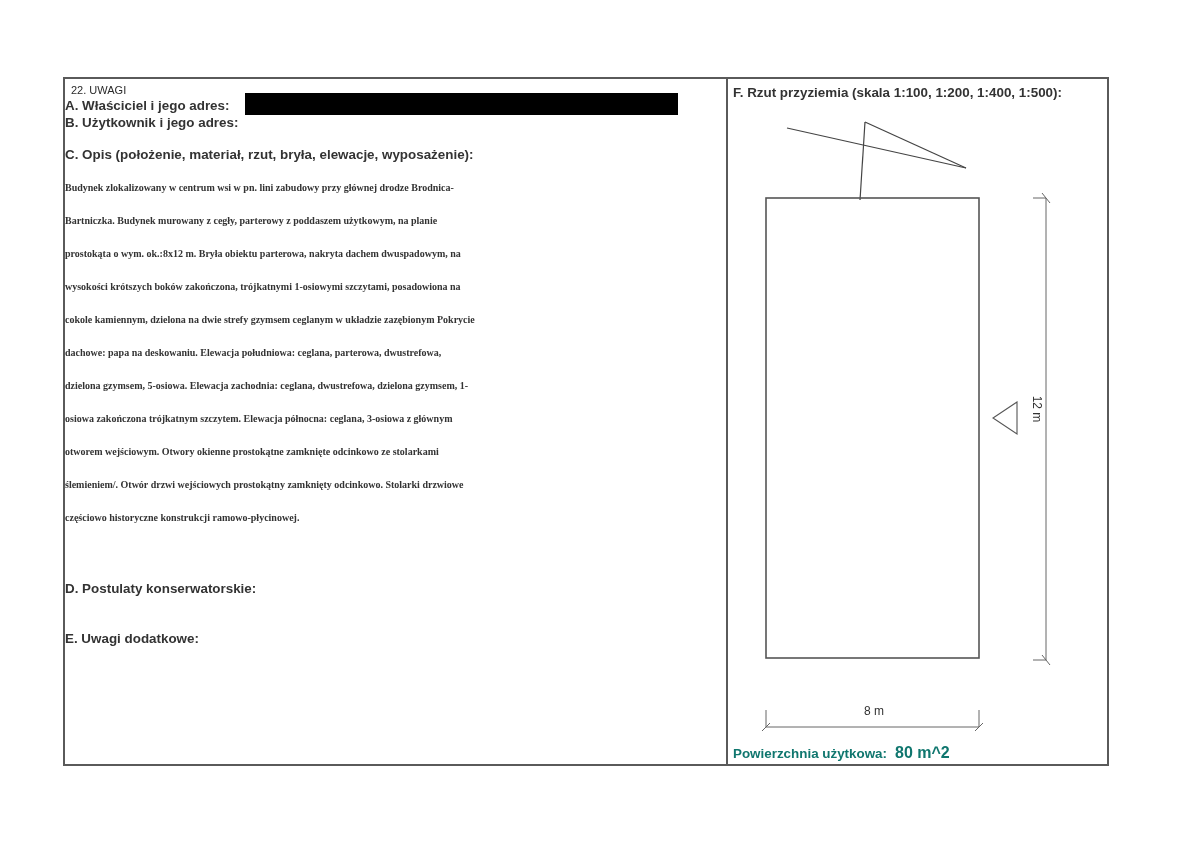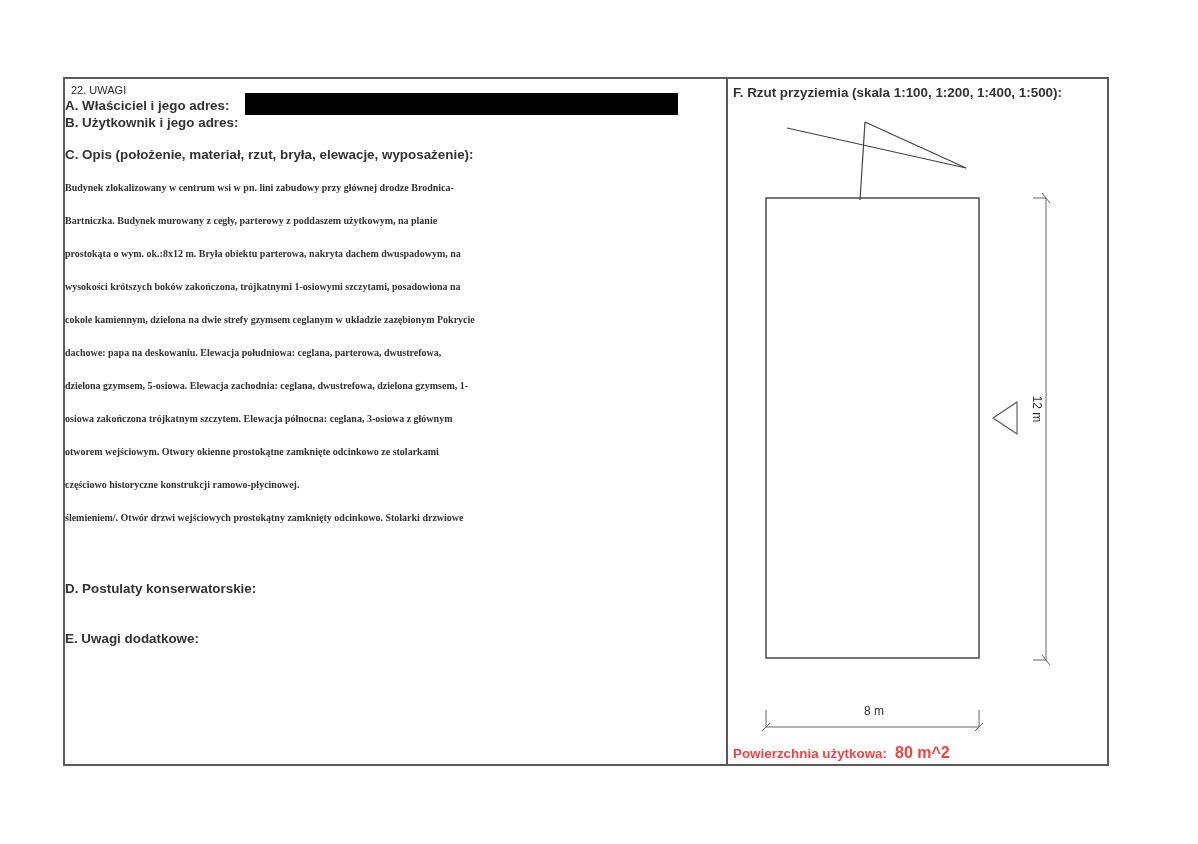--- a/index.html
+++ b/index.html
@@ -104,21 +104,21 @@
       top: 704px;
       font-size: 12px;
       color: #333;
     }
     .area-row {
       position: absolute;
       left: 733px;
       top: 744px;
       display: flex;
       align-items: baseline;
-      color: #ef4444;
+      color: #0f766e;
     }
     .area-label {
       font-weight: bold;
       font-size: 13.4px;
     }
     .area-value {
       font-size: 16px;
       margin-left: 8px;
       font-weight: bold;
     }
@@ -141,22 +141,22 @@
   <div class="desc-text">
     <div>Budynek zlokalizowany w centrum wsi w pn. lini zabudowy przy głównej drodze  Brodnica-</div>
     <div>Bartniczka. Budynek murowany z cegły,  parterowy z poddaszem użytkowym, na planie</div>
     <div>prostokąta o wym. ok.:8x12 m.  Bryła obiektu parterowa,  nakryta dachem dwuspadowym, na</div>
     <div>wysokości krótszych boków zakończona,  trójkatnymi 1-osiowymi  szczytami, posadowiona na</div>
     <div>cokole kamiennym, dzielona na dwie strefy gzymsem ceglanym w układzie zazębionym  Pokrycie</div>
     <div>dachowe: papa na deskowaniu. Elewacja południowa: ceglana, parterowa, dwustrefowa,</div>
     <div>dzielona gzymsem, 5-osiowa.  Elewacja zachodnia: ceglana, dwustrefowa, dzielona gzymsem, 1-</div>
     <div>osiowa zakończona trójkatnym szczytem.  Elewacja północna: ceglana, 3-osiowa z głównym</div>
     <div>otworem wejściowym. Otwory okienne prostokątne zamknięte odcinkowo ze stolarkami</div>
+    <div>ślemieniem/. Otwór drzwi wejściowych prostokątny zamknięty odcinkowo. Stolarki drzwiowe</div>
     <div>częściowo historyczne konstrukcji ramowo-płycinowej.</div>
-    <div>ślemieniem/. Otwór drzwi wejściowych prostokątny zamknięty odcinkowo. Stolarki drzwiowe</div>
   </div>
   <div class="gap-d"></div>
   <div class="row-label">D. Postulaty konserwatorskie:</div>
   <div class="gap-e"></div>
   <div class="row-label">E. Uwagi dodatkowe:</div>
 </div>
 
 <div class="right-title">F. Rzut przyziemia (skala 1:100, 1:200, 1:400, 1:500):</div>
 
 <svg class="plan-svg" width="380" height="690" viewBox="0 0 380 690">

